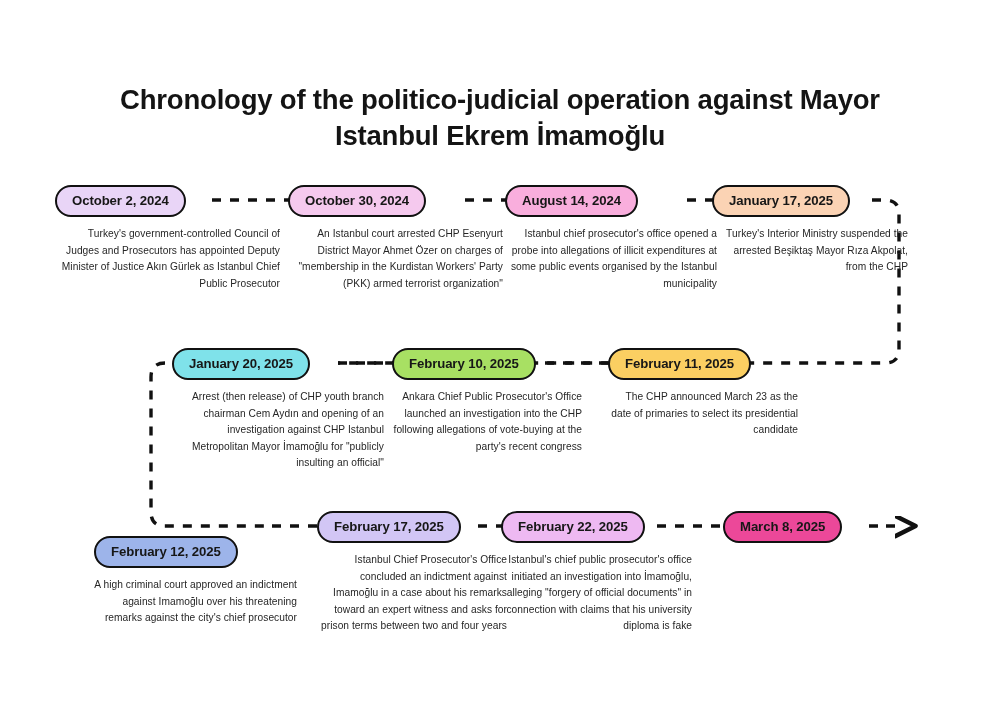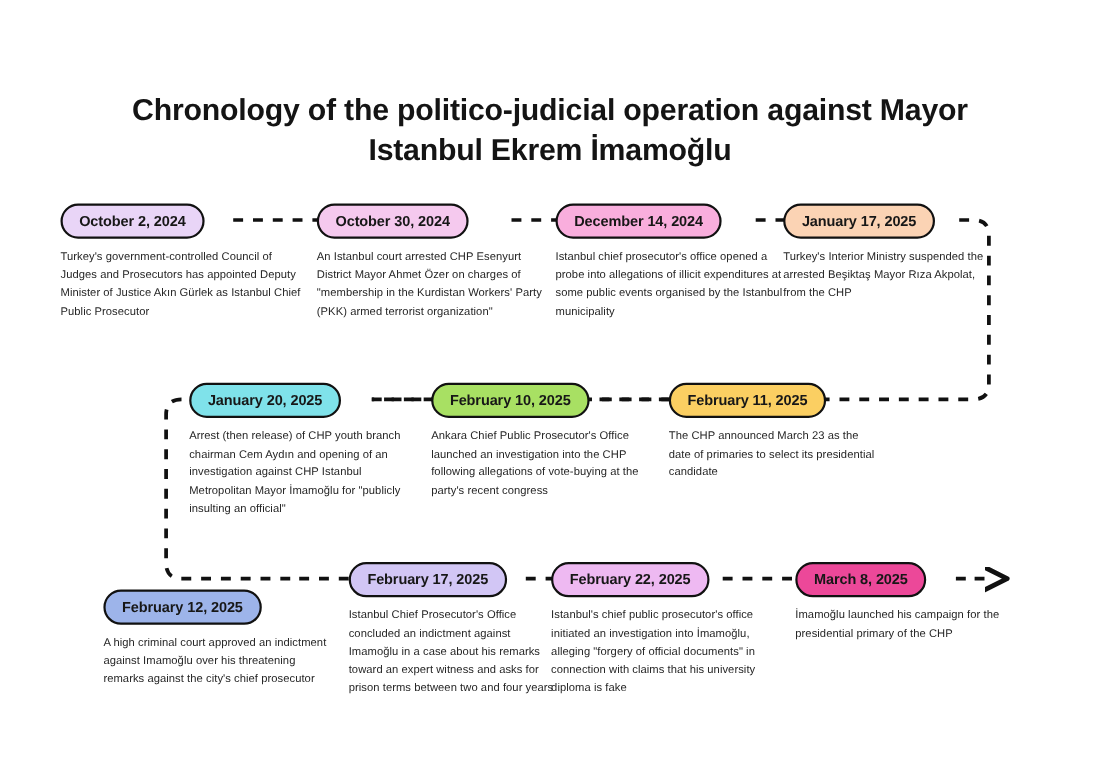--- a/index.html
+++ b/index.html
@@ -65,21 +65,21 @@
   .pill-wrap {
     text-align: left;
     width: 100%;
   }
 
   .desc {
     margin-top: 9px;
     font-size: 10.2px;
     line-height: 1.62;
     color: #262626;
-    text-align: left;
+    text-align: right;
     width: 100%;
     letter-spacing: 0.05px;
   }
 </style>
 </head>
 <body>
 
 <div id="stage">
 
   <div id="title">
@@ -121,21 +121,21 @@
 
   <div class="node" style="left:288px; top:185px; width:215px;">
     <div class="pill-wrap">
       <span class="pill" style="background: rgb(245, 201, 238);">October 30, 2024</span>
     </div>
     <div class="desc">An Istanbul court arrested CHP Esenyurt District Mayor Ahmet Özer on charges of "membership in the Kurdistan Workers' Party (PKK) armed terrorist organization"</div>
   </div>
 
   <div class="node" style="left:505px; top:185px; width:212px;">
     <div class="pill-wrap">
-      <span class="pill" style="background: rgb(249, 174, 221);">December 14, 2024</span>
+      <span class="pill" style="background: rgb(249, 174, 221);">August 14, 2024</span>
     </div>
     <div class="desc">Istanbul chief prosecutor's office opened a probe into allegations of illicit expenditures at some public events organised by the Istanbul municipality</div>
   </div>
 
   <div class="node" style="left:712px; top:185px; width:196px;">
     <div class="pill-wrap">
       <span class="pill" style="background: rgb(251, 211, 180);">January 17, 2025</span>
     </div>
     <div class="desc">Turkey's Interior Ministry suspended the arrested Beşiktaş Mayor Rıza Akpolat, from the CHP</div>
   </div>
@@ -179,16 +179,15 @@
     <div class="pill-wrap">
       <span class="pill" style="background: rgb(238, 185, 242);">February 22, 2025</span>
     </div>
     <div class="desc">Istanbul's chief public prosecutor's office initiated an investigation into İmamoğlu, alleging "forgery of official documents" in connection with claims that his university diploma is fake</div>
   </div>
 
   <div class="node" style="left:723px; top:511px; width:223px;">
     <div class="pill-wrap">
       <span class="pill" style="background: #ec4899;">March 8, 2025</span>
     </div>
-    <div class="desc">İmamoğlu launched his campaign for the presidential primary of the CHP</div>
   </div>
 
 </div>
 
 </body></html>

